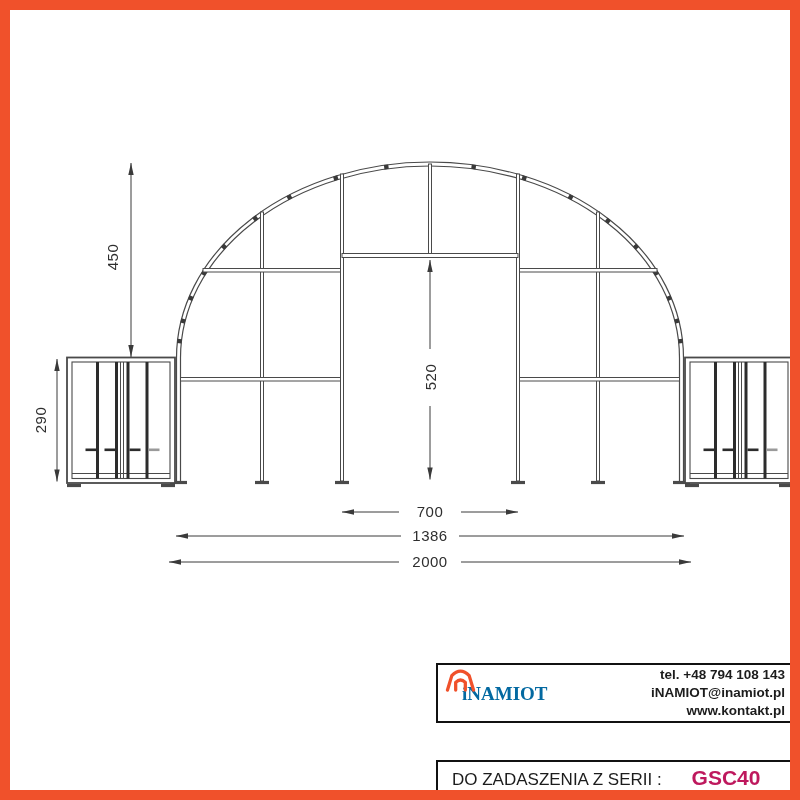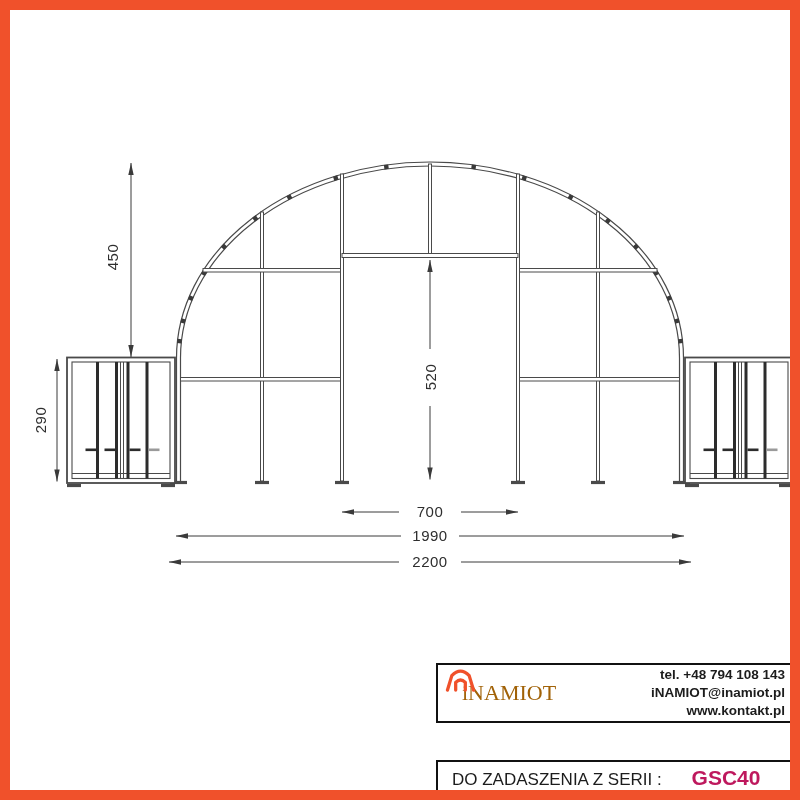--- a/index.html
+++ b/index.html
@@ -11,22 +11,22 @@
   svg{position:absolute;left:0;top:0;}
   .dim{
     position:absolute;font-size:15px;color:#2e2e2e;white-space:nowrap;
     transform:translate(-50%,-50%);letter-spacing:.5px;
   }
   .dim-v{transform:translate(-50%,-50%) rotate(-90deg);}
   .tb-box{position:absolute;box-sizing:border-box;border:2px solid #111;background:#fff;}
   .tb-row1{left:426px;top:653px;width:359px;height:60px;display:flex;align-items:center;}
   .logo-wrap{display:flex;align-items:center;margin-left:24px;}
   .logo-text{
-    font-family:"Liberation Serif","DejaVu Serif",serif;font-weight:normal;
-    font-size:22px;color:#a16207;letter-spacing:0px;line-height:1;
+    font-family:"Liberation Serif","DejaVu Serif",serif;font-weight:bold;
+    font-size:19px;color:#0369a1;letter-spacing:0px;line-height:1;
   }
   .logo-icon{margin-left:6px;display:block;}
   .contact{
     margin-left:auto;text-align:right;padding-right:8px;
     font-size:13.5px;font-weight:bold;color:#1c1c1c;line-height:1.33;
   }
   .tb-row2{left:426px;top:717px;width:359px;height:29px;display:flex;align-items:center;justify-content:center;
     font-size:18.5px;color:#1c1c1c;}
   .tb-row3{left:426px;top:750px;width:359px;height:32px;display:flex;align-items:flex-end;
     font-size:17px;color:#1c1c1c;}
@@ -144,22 +144,22 @@
       <polygon points="674,526 662,523.3 662,528.7"></polygon>
       <polygon points="159,552 171,549.3 171,554.7"></polygon>
       <polygon points="681,552 669,549.3 669,554.7"></polygon>
     </g>
   </svg>
 
   <div class="dim dim-v" style="left:102px;top:247px">450</div>
   <div class="dim dim-v" style="left:30px;top:410px">290</div>
   <div class="dim dim-v" style="left:420px;top:367px">520</div>
   <div class="dim" style="left:420px;top:501px">700</div>
-  <div class="dim" style="left:420px;top:525px">1990</div>
-  <div class="dim" style="left:420px;top:551px">2200</div>
+  <div class="dim" style="left:420px;top:525px">1386</div>
+  <div class="dim" style="left:420px;top:551px">2000</div>
 
   <div class="tb-box tb-row1">
     <div class="logo-wrap">
       <span class="logo-text">iNAMIOT</span>
       <svg class="logo-icon" width="33" height="27" viewBox="0 0 34 28">
         <g fill="none" stroke="#F0512B" stroke-width="3.4" stroke-linejoin="round" stroke-linecap="round">
           <path d="M 3.5 26 L 8 11 Q 17 1.5 26 11 L 30.5 26"></path>
           <path d="M 12 26 L 12 18 Q 17 13 22 18 L 22 26"></path>
         </g>
       </svg>

